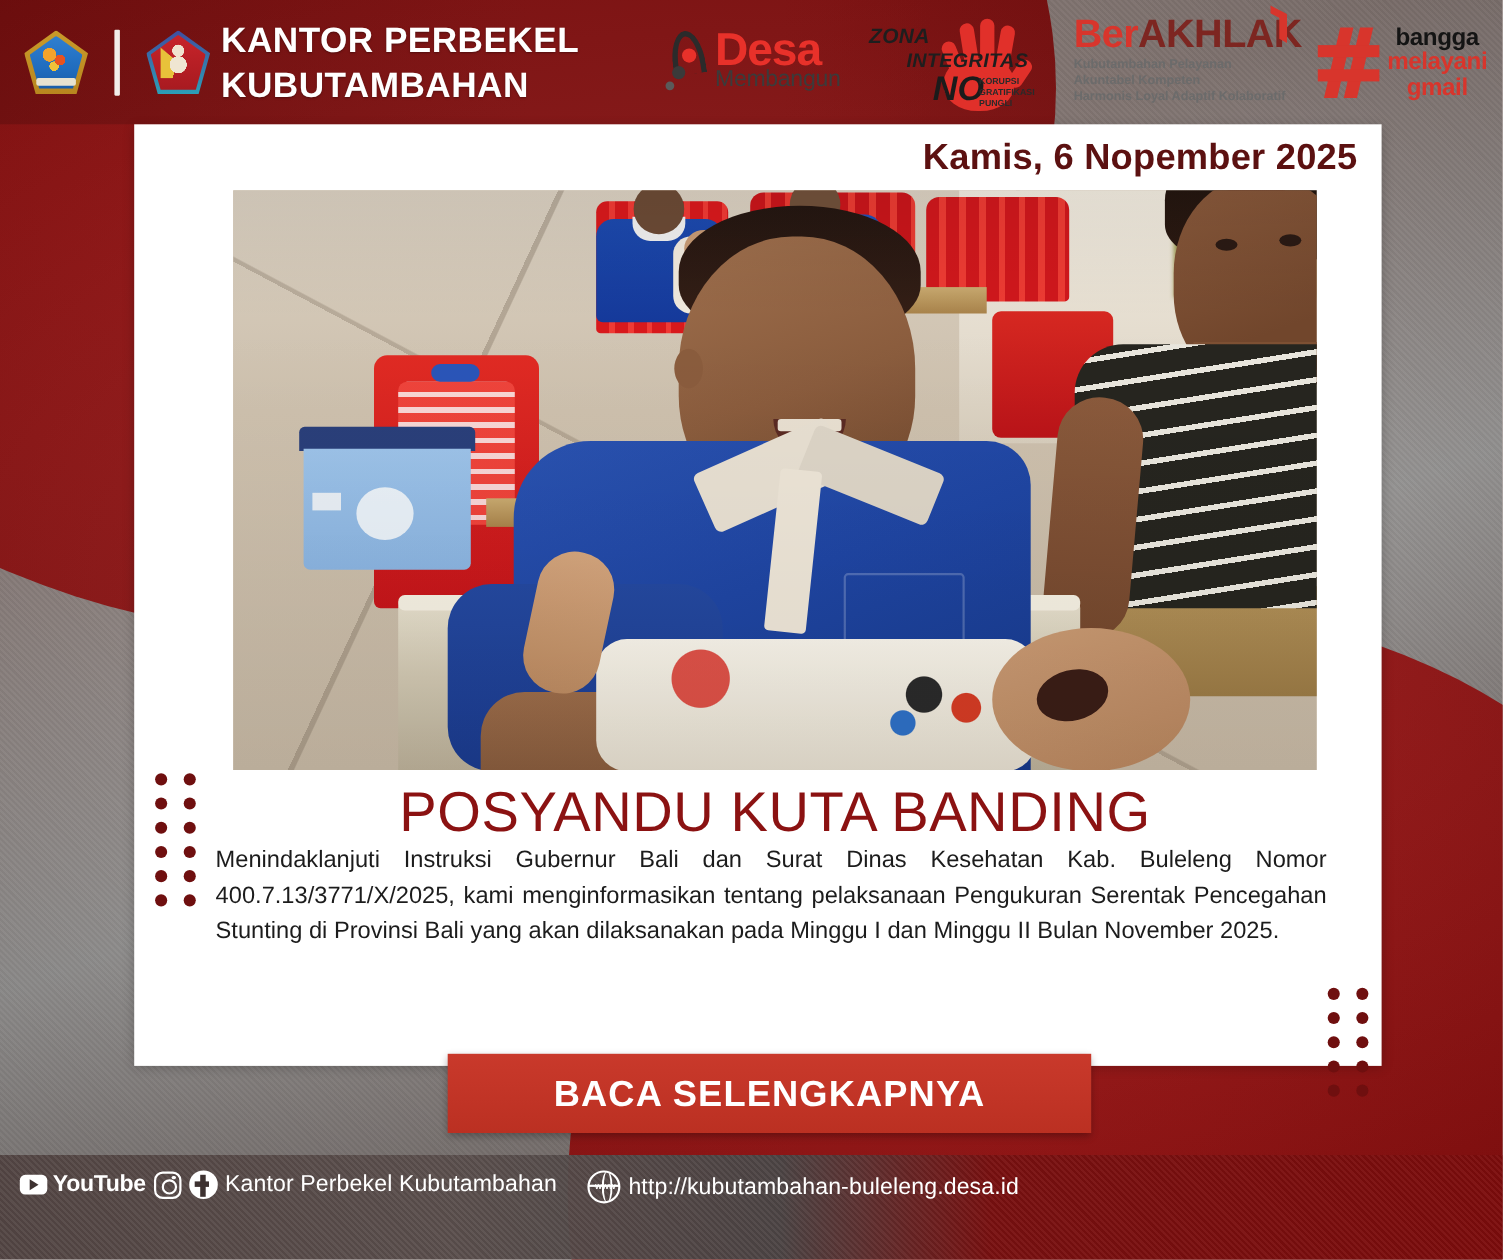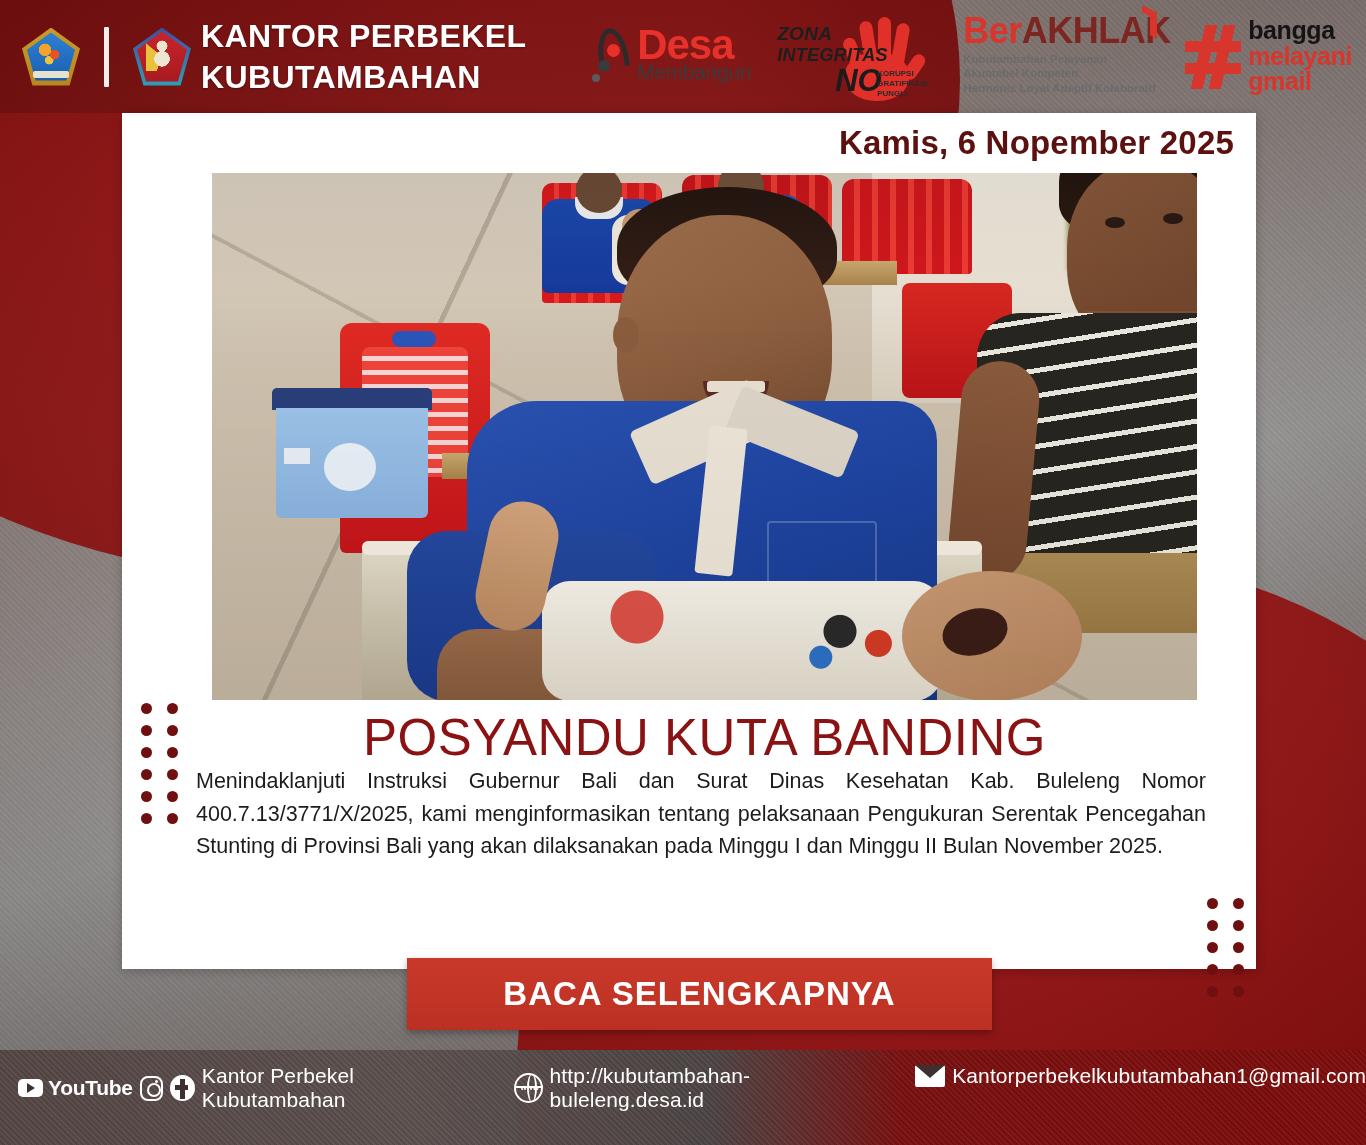--- a/index.html
+++ b/index.html
@@ -121,21 +121,21 @@
     background:#e1302a; border-radius:44% 44% 48% 48%;
   }
   .zona-hand .f { position:absolute; width:13px; background:#e1302a; border-radius:7px; }
   .zona-hand .f1 { left:18px; top:24px; height:34px; transform:rotate(-22deg); }
   .zona-hand .f2 { left:33px; top:8px;  height:46px; transform:rotate(-9deg); }
   .zona-hand .f3 { left:49px; top:4px;  height:50px; }
   .zona-hand .f4 { left:65px; top:10px; height:44px; transform:rotate(10deg); }
   .zona-hand .f5 { left:79px; top:40px; height:28px; transform:rotate(34deg); }
   .zona-words { position:absolute; left:0; top:14px; }
   .zona-words .z1 { font-size:19px; font-weight:700; color:#1e1e1e; font-style:italic; letter-spacing:.3px; }
-  .zona-words .z2 { font-size:18px; font-weight:700; color:#1e1e1e; font-style:italic; letter-spacing:.3px; }
+  .zona-words .z2 { font-size:18px; font-weight:700; color:#1e1e1e; font-style:italic; letter-spacing:.3px;margin-left:34px; }
   .zona-no { position:absolute; left:58px; bottom:6px; font-size:31px; font-weight:800; color:#1b1b1b; font-style:italic; }
   .zona-sub { position:absolute; left:100px; bottom:6px; font-size:8px; font-weight:700; color:#2a2a2a; line-height:1.22; }
 
   
   .logo-akhlak { position:relative; width:196px; height:88px; flex:0 0 auto; }
   .akhlak-top { font-size:36px; font-weight:800; letter-spacing:-.5px; line-height:1; }
   .akhlak-top .ber { color:#d8352c; }
   .akhlak-top .akhlak { color:#7d2621; }
   .akhlak-caret {
     position:absolute; right:2px; top:-4px; width:15px; height:26px;
@@ -145,21 +145,21 @@
   .akhlak-sub { font-size:11.5px; font-weight:700; line-height:1.28; margin-top:3px; color:#6b6b6b; }
 
   
   .logo-bangga { display:flex; align-items:center; gap:7px; flex:0 0 auto; }
   .hashmark { position:relative; width:56px; height:64px; flex:0 0 auto; }
   .hashmark i { position:absolute; background:#d8352c; display:block; }
   .hashmark .v1 { left:13px; top:0;  width:12px; height:64px; transform:skewX(-13deg); }
   .hashmark .v2 { left:31px; top:0;  width:12px; height:64px; transform:skewX(-13deg); }
   .hashmark .h1 { left:0;  top:16px; width:56px; height:11px; }
   .hashmark .h2 { left:0;  top:38px; width:56px; height:11px; }
-  .bangga-txt { line-height:1.02; font-weight:700; font-size:25px; letter-spacing:-.4px; }
+  .bangga-txt { line-height:1.02; font-weight:700; font-size:22px; letter-spacing:-.4px;text-align:center; }
   .bangga-txt .b1 { color:#141414; }
   .bangga-txt .b2 { color:#d8352c; }
   .bangga-txt .b3 { color:#d8352c; }
 
   
   #card {
     position:absolute; left:122px; top:113px; width:1134px; height:856px;
     background:#fff; box-shadow:0 2px 10px rgba(0,0,0,.22);
   }
   #date {
@@ -594,18 +594,14 @@
     <div class="f-text">Kantor Perbekel Kubutambahan</div>
   </div>
 
   <div class="f-group" id="f-web">
     <div class="globe">
       <div class="www">www</div>
     </div>
     <div class="f-text">http://kubutambahan-buleleng.desa.id</div>
   </div>
 
-  <div class="f-group" id="f-mail">
-    <div class="mail"></div>
-    <div class="f-text">Kantorperbekelkubutambahan1@gmail.com</div>
-  </div>
 
 </div>
 
 </body></html>

